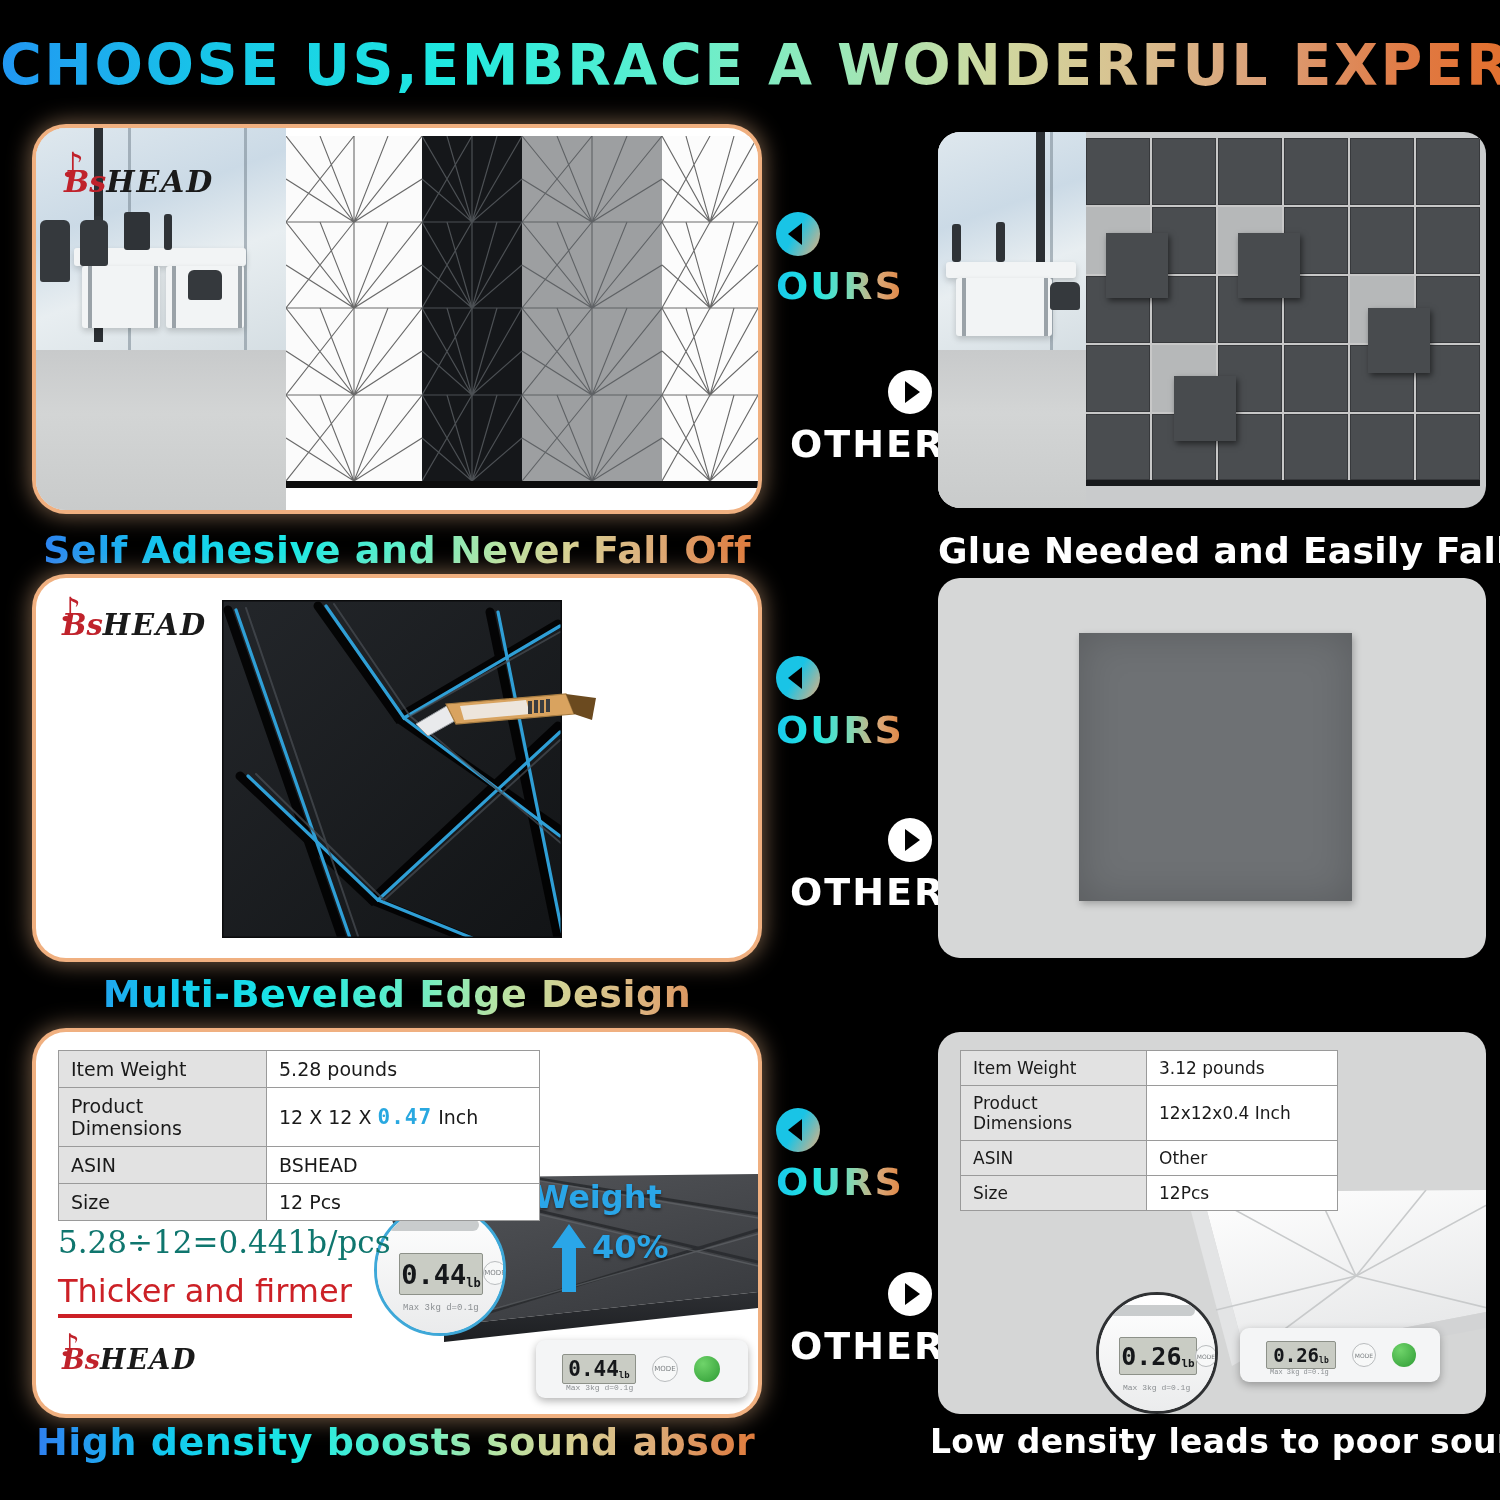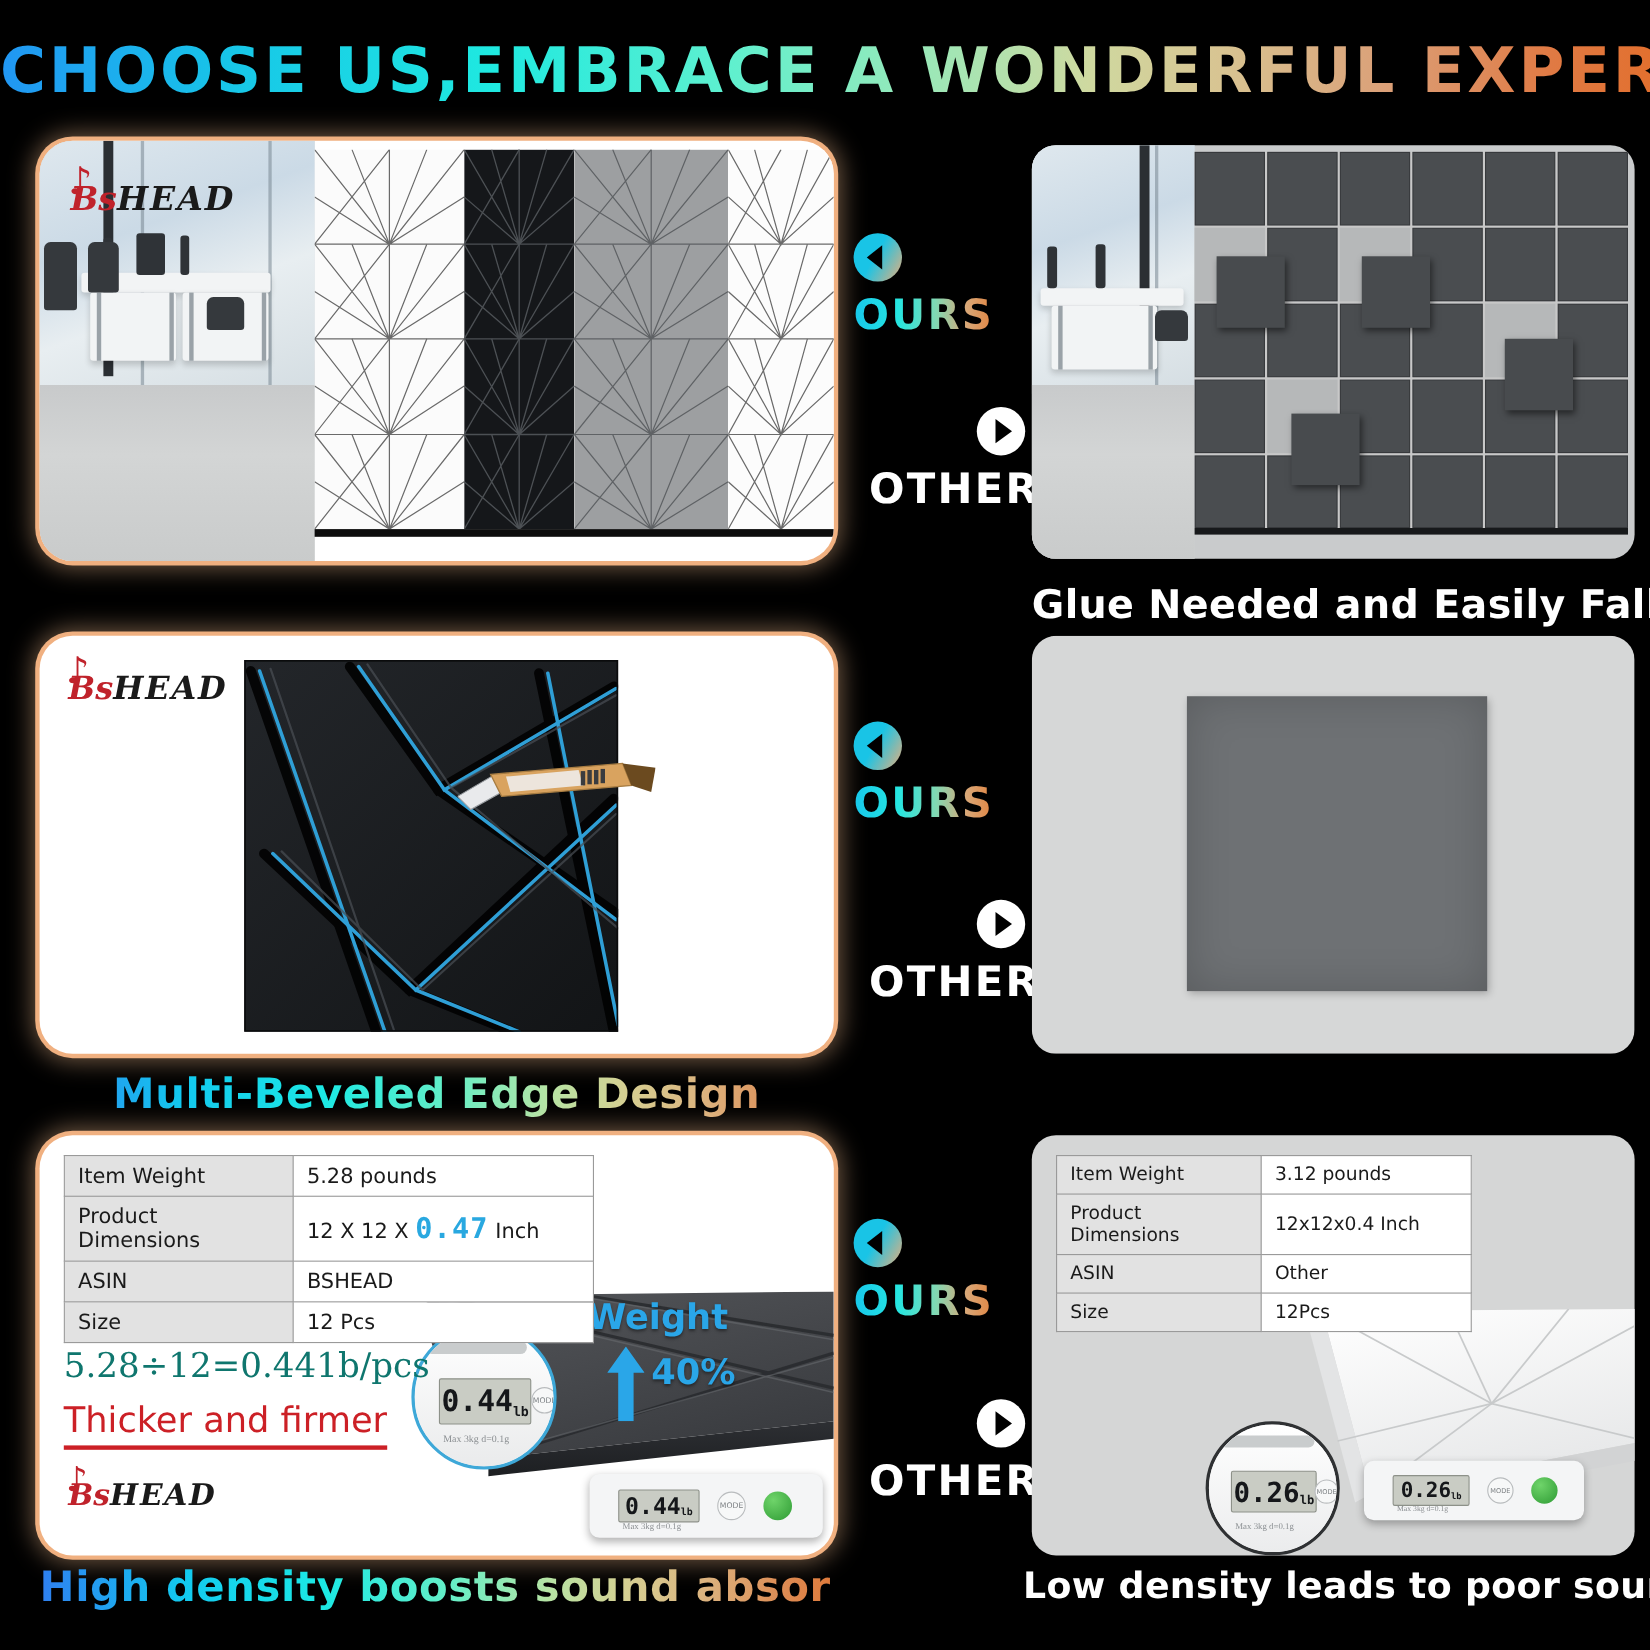--- a/index.html
+++ b/index.html
@@ -158,21 +158,21 @@
   }
   .lcd {
     background:#c9ccc4; border:1px solid #8d9189; border-radius:2px;
     font-family:"DejaVu Sans Mono", monospace; font-weight:700; color:#15171a;
     display:flex; align-items:center; justify-content:center;
   }
   .modebtn { border-radius:50%; background:#f7f8f8; border:1px solid #b9bcbe;
     display:flex; align-items:center; justify-content:center;
     font-family:"DejaVu Sans", sans-serif; color:#7d8184; }
   .onbtn { border-radius:50%; background:radial-gradient(circle at 35% 30%,#6fd46a,#2e9b34); }
-  .maxtxt { position:absolute; font-family:Liberation Serif, serif; color:#8b8f92; white-space:nowrap; }
+  .maxtxt { position:absolute; font-family:Liberation Mono, monospace; color:#8b8f92; white-space:nowrap; }
 
   .mag {
     position:absolute; border-radius:50%; overflow:hidden;
     background:#fbfcfc; border:3px solid #2f3133;
   }
   .mag-ours { border:3px solid #3ea8d8; }
 
   
   .origami { position:absolute; }
 </style>
@@ -325,20 +325,21 @@
       <div class="tile" style="left:330px; top:276px; width:64px; height:66px;"></div>
 
       <div class="tile-fall" style="left:20px;  top:95px;  width:62px; height:65px;"></div>
       <div class="tile-fall" style="left:152px; top:95px;  width:62px; height:65px;"></div>
       <div class="tile-fall" style="left:282px; top:170px; width:62px; height:65px;"></div>
       <div class="tile-fall" style="left:88px;  top:238px; width:62px; height:65px;"></div>
     </div>
     <div style="position:absolute;left:148px;top:348px;width:394px;height:6px;background:#17191b;"></div>
   </div>
 
+  <div class="cap cap-ours" style="left:36px; top:528px; width:722px;">Self Adhesive and Never Fall Off</div>
   <div class="cap cap-others" style="left:938px; top:530px; width:548px;">Glue Needed and Easily Fall Off</div>
 
   <div class="card card-ours" style="left:36px; top:578px; width:722px; height:380px;">
     <div class="logo" style="left:26px; top:30px; font-size:29px;">
       <span class="logo-bs">Bs</span>
       <span class="logo-head">HEAD</span>
     </div>
 
     <div class="bevel-wrap" style="left:186px; top:22px;">
       <svg width="340" height="338" viewBox="0 0 340 338">
@@ -473,21 +474,21 @@
 
     <table class="spec" style="left:22px; top:18px; width:482px; font-size:19px;">
       <tbody>
           <tr>
         <td class="k" style="width:208px;">Item Weight</td>
         <td class="v">5.28 pounds</td>
       </tr>
       <tr>
         <td class="k">Product Dimensions</td>
         <td class="v">
-          <span>12 X 12 X </span><span class="digi" style="font-size:26px;text-align:right;">0.47</span><span> Inch</span>
+          <span>12 X 12 X </span><span class="digi" style="font-size:21px;text-align:right;">0.47</span><span> Inch</span>
         </td>
       </tr>
       <tr>
         <td class="k">ASIN</td>
         <td class="v">BSHEAD</td>
       </tr>
       <tr>
         <td class="k">Size</td>
         <td class="v">12 Pcs</td>
       </tr>

